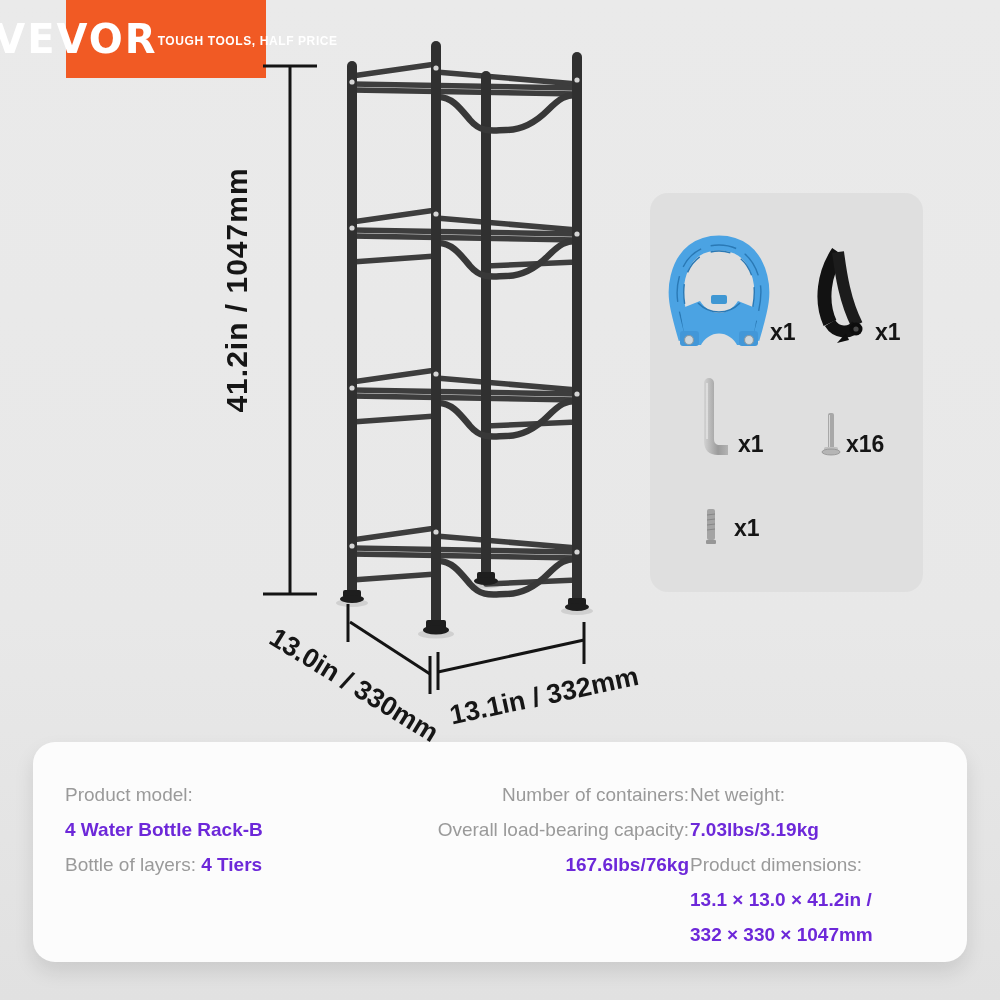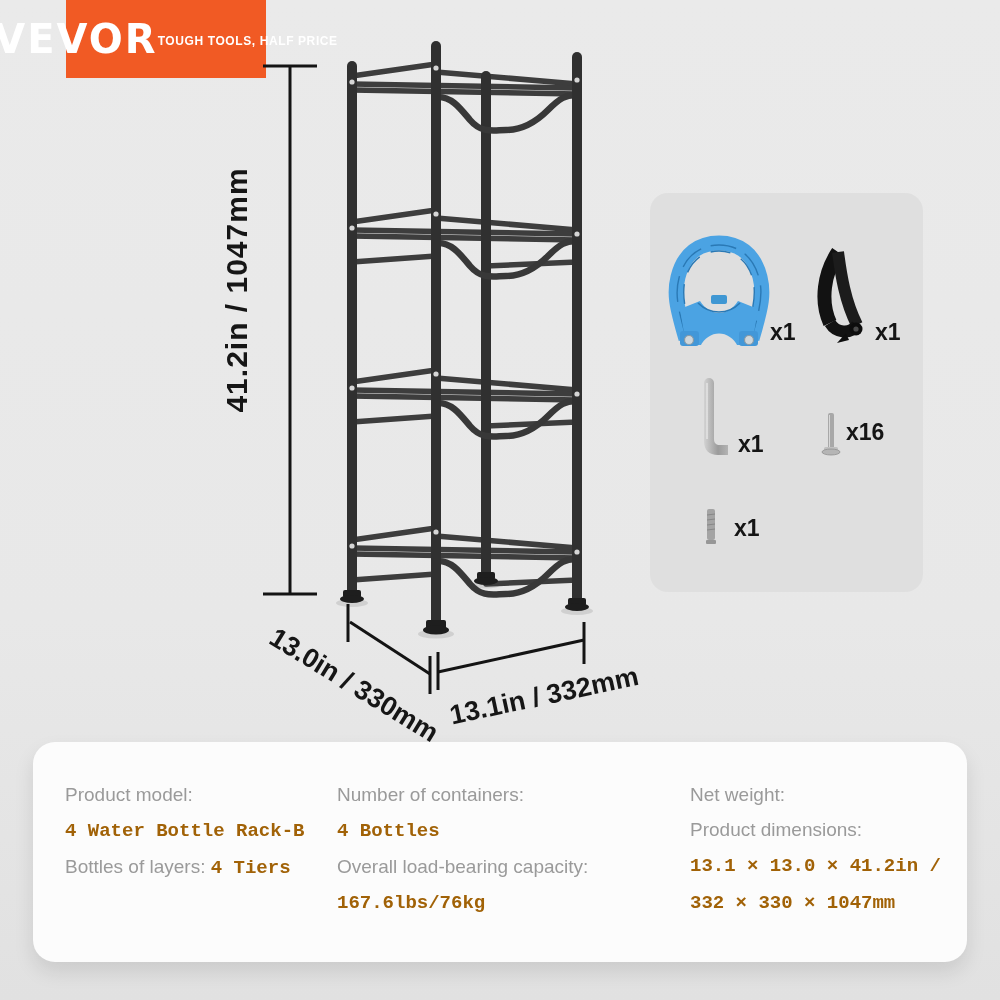--- a/index.html
+++ b/index.html
@@ -22,24 +22,24 @@
   .dim-width{left:447px;top:701px;font-size:27px;transform:rotate(-12deg);transform-origin:0 0;}
   
   .acc-panel{position:absolute;left:650px;top:193px;width:273px;height:399px;background:#dfdfdf;border-radius:18px;}
   .acc-item{position:absolute;}
   .qty{position:absolute;color:#151515;font-weight:bold;font-size:23px;white-space:nowrap;}
   
   .spec-card{position:absolute;left:33px;top:742px;width:934px;height:220px;background:#fcfcfc;
              border-radius:22px;box-shadow:0 10px 20px rgba(0,0,0,0.10);}
   .spec-col{position:absolute;top:26px;font-size:19px;line-height:35px;white-space:nowrap;margin-top:9px;}
   .spec-col.c1{left:32px;width:272px;}
-  .spec-col.c2{left:304px;width:352px;}
+  .spec-col.c2{left:304px;width:352px;text-align:right;}
   .spec-col.c3{left:657px;width:270px;}
   .lbl{color:#9a9a9a;font-weight:normal;}
-  .val{color:#a16207;font-weight:bold;font-family:Liberation Mono, monospace;}
+  .val{color:#6d28d9;font-weight:bold;}
 </style>
 </head>
 <body>
 
 <div class="stage">
 
   <div class="logo">
     <div class="logo-word">VEVOR</div>
     <div class="logo-tag">TOUGH TOOLS, HALF PRICE</div>
   </div>
@@ -191,52 +191,52 @@
       <line x1="13" y1="6" x2="13" y2="62" stroke="#e4e4e4" stroke-width="1.5"></line>
     </svg>
     <div class="qty" style="left:88px;top:238px">x1</div>
 
     <svg class="acc-item" style="left:170px;top:218px" width="22" height="46" viewBox="0 0 22 46">
       <rect x="8" y="2" width="6" height="36" rx="2" fill="#a8a8a8"></rect>
       <line x1="9.5" y1="4" x2="9.5" y2="36" stroke="#d8d8d8" stroke-width="1"></line>
       <rect x="4" y="36" width="14" height="4" rx="1.5" fill="#c0c0c0"></rect>
       <ellipse cx="11" cy="41" rx="9" ry="3" fill="#b5b5b5" stroke="#8f8f8f" stroke-width="0.8"></ellipse>
     </svg>
-    <div class="qty" style="left:196px;top:226px">x16</div>
+    <div class="qty" style="left:196px;top:238px">x16</div>
 
     <svg class="acc-item" style="left:53px;top:314px" width="16" height="38" viewBox="0 0 16 38">
       <rect x="4" y="2" width="8" height="31" rx="2" fill="#a4a4a4"></rect>
       <g stroke="#878787" stroke-width="1">
         <line x1="4" y1="8" x2="12" y2="7"></line>
           <line x1="4" y1="13" x2="12" y2="12"></line>
         <line x1="4" y1="18" x2="12" y2="17"></line>
           <line x1="4" y1="23" x2="12" y2="22"></line>
       </g>
       <rect x="3" y="33" width="10" height="4" rx="1" fill="#979797"></rect>
     </svg>
     <div class="qty" style="left:84px;top:322px">x1</div>
 
   </div>
 
   <div class="spec-card">
 
     <div class="spec-col c1">
       <div><span class="lbl">Product model:</span></div>
       <div><span class="val">4 Water Bottle Rack-B</span></div>
-      <div><span class="lbl">Bottles of layers:</span> <span class="val">4 Tiers</span></div>
+      <div><span class="lbl">Bottle of layers:</span> <span class="val">4 Tiers</span></div>
     </div>
 
     <div class="spec-col c2">
       <div><span class="lbl">Number of containers:</span></div>
-      <div><span class="val">4 Bottles</span></div>
       <div><span class="lbl">Overall load-bearing capacity:</span></div>
       <div><span class="val">167.6lbs/76kg</span></div>
     </div>
 
     <div class="spec-col c3">
       <div><span class="lbl">Net weight:</span></div>
+      <div><span class="val">7.03lbs/3.19kg</span></div>
       <div><span class="lbl">Product dimensions:</span></div>
       <div><span class="val">13.1 × 13.0 × 41.2in /</span></div>
       <div><span class="val">332 × 330 × 1047mm</span></div>
     </div>
 
   </div>
 </div>
 
 </body></html>

